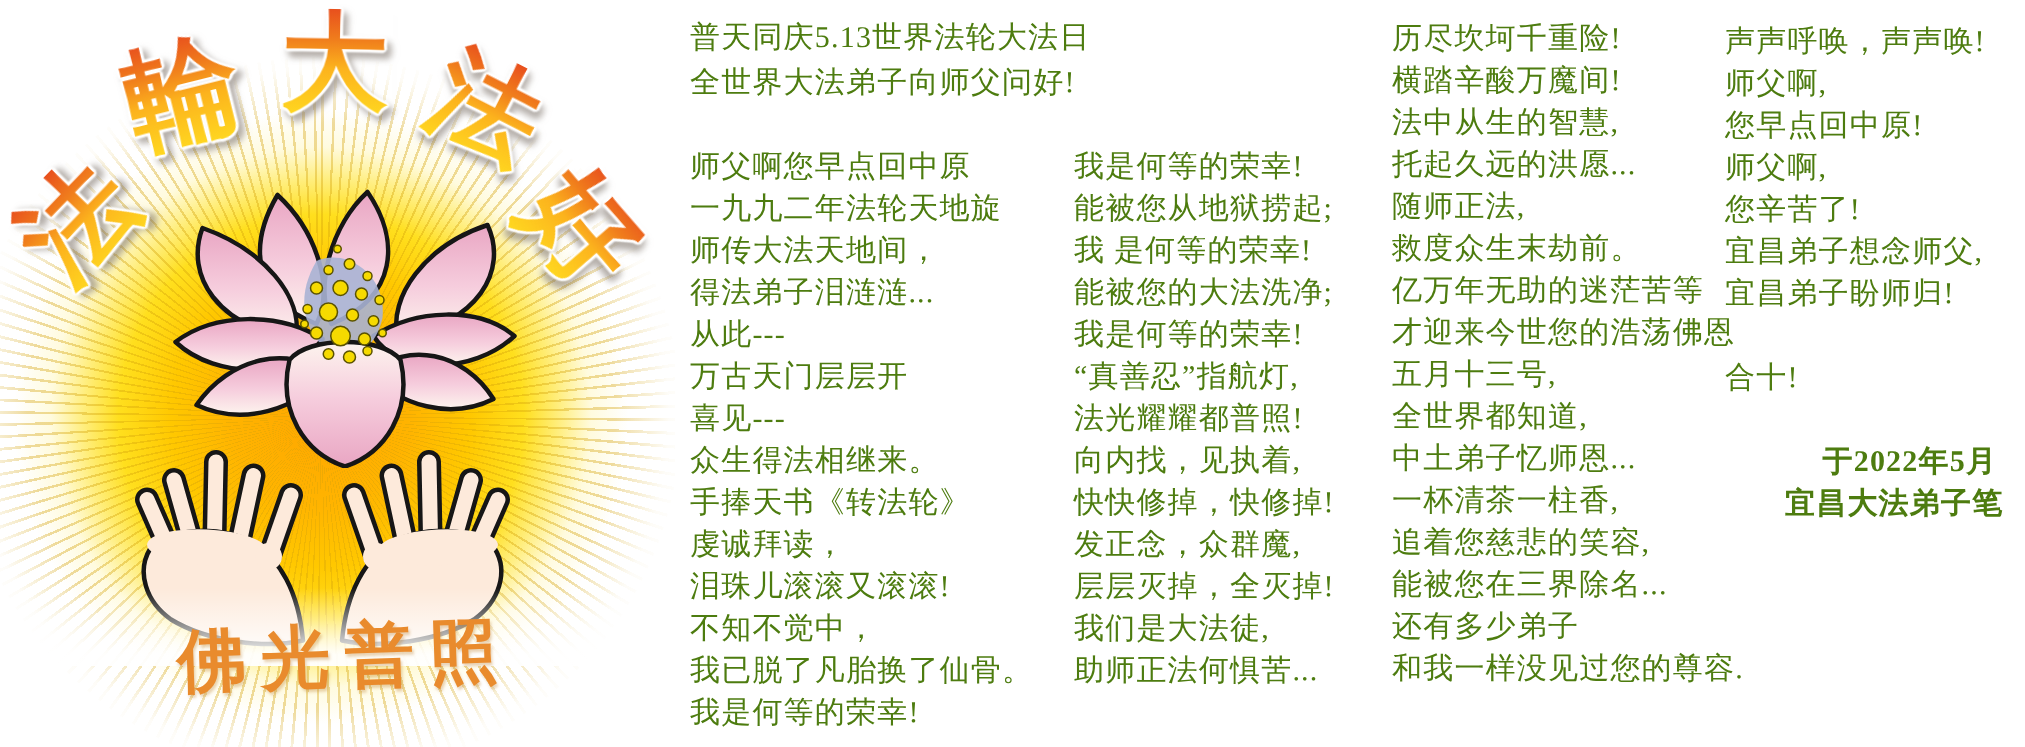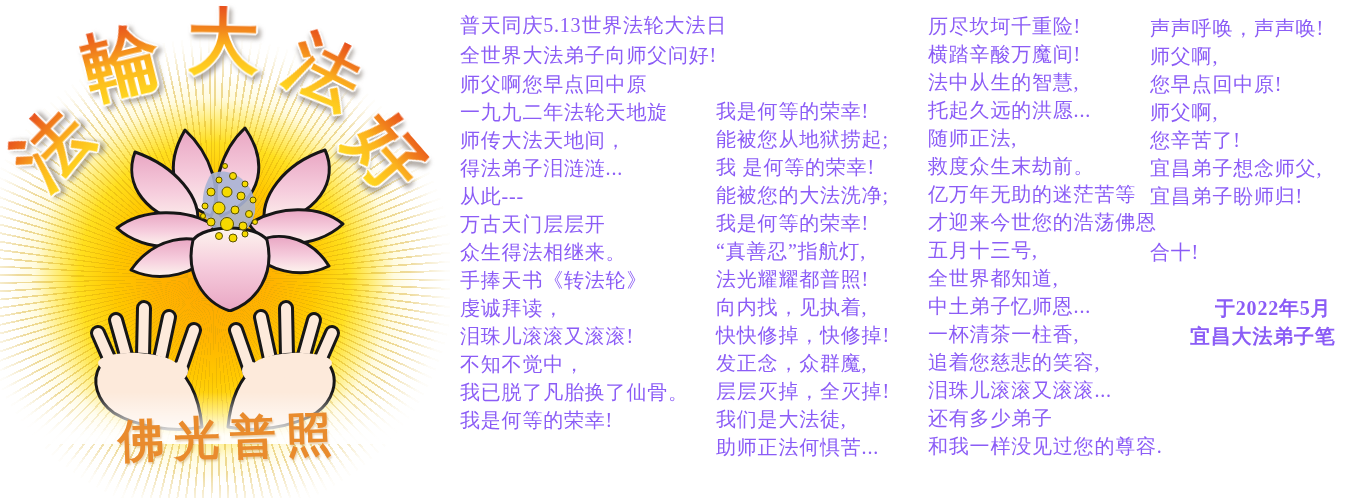--- a/index.html
+++ b/index.html
@@ -38,26 +38,26 @@
       -webkit-background-clip:text;background-clip:text;color:transparent;}
   }
   .c1{left:52px;top:148px;font-size:74px;transform:translate(-50%,-50%) rotate(-46deg);}
   .c2{left:122px;top:62px;font-size:76px;transform:translate(-50%,-50%) rotate(-14deg);}
   .c3{left:223px;top:42px;font-size:72px;transform:translate(-50%,-50%) rotate(1deg);}
   .c4{left:324px;top:72px;font-size:72px;transform:translate(-50%,-50%) rotate(27deg);}
   .c5{left:388px;top:152px;font-size:74px;transform:translate(-50%,-50%) rotate(49deg);}
 
   
   .text-area{position:absolute;left:450px;top:0;width:900px;height:498px;
-    font-size:20px;color:#8b5cf6;letter-spacing:0.8px;}
+    font-size:20px;color:#4d7c0f;letter-spacing:0.8px;}
   .col{position:absolute;white-space:nowrap;}
   .line{height:28px;line-height:28px;}
   .hdr .line{height:30px;line-height:30px;}
   .col1{left:10px;top:10px;}
-  .col1 .lines{}
+  .col1 .lines{margin-top:27px;}
   .col2{left:266px;top:97px;}
   .col3{left:478px;top:12px;}
   .col4{left:700px;top:14px;}
   .signature{margin-top:28px;}
   .signature .line{padding-left:40px;font-weight:bold;}
   .signature .line:first-child{padding-left:65px;}
 </style>
 </head>
 <body>
 
@@ -176,20 +176,21 @@
         <div class="line">普天同庆5.13世界法轮大法日</div>
         <div class="line">全世界大法弟子向师父问好!</div>
       </div>
       <div class="lines">
           <div class="line">师父啊您早点回中原</div>
           <div class="line">一九九二年法轮天地旋</div>
           <div class="line">师传大法天地间，</div>
           <div class="line">得法弟子泪涟涟...</div>
           <div class="line">从此---</div>
           <div class="line">万古天门层层开</div>
+          <div class="line">喜见---</div>
           <div class="line">众生得法相继来。</div>
           <div class="line">手捧天书《转法轮》</div>
           <div class="line">虔诚拜读，</div>
           <div class="line">泪珠儿滚滚又滚滚!</div>
           <div class="line">不知不觉中，</div>
           <div class="line">我已脱了凡胎换了仙骨。</div>
           <div class="line">我是何等的荣幸!</div>
         </div>
     </div>
 
@@ -219,21 +220,21 @@
           <div class="line">托起久远的洪愿...</div>
           <div class="line">随师正法,</div>
           <div class="line">救度众生末劫前。</div>
           <div class="line">亿万年无助的迷茫苦等</div>
           <div class="line">才迎来今世您的浩荡佛恩</div>
           <div class="line">五月十三号,</div>
           <div class="line">全世界都知道,</div>
           <div class="line">中土弟子忆师恩...</div>
           <div class="line">一杯清茶一柱香,</div>
           <div class="line">追着您慈悲的笑容,</div>
-          <div class="line">泪珠儿滚滚又滚滚...</div>
+          <div class="line">能被您在三界除名...</div>
           <div class="line">还有多少弟子</div>
           <div class="line">和我一样没见过您的尊容.</div>
         </div>
     </div>
 
     <div class="col col4">
       <div class="lines">
           <div class="line">声声呼唤，声声唤!</div>
           <div class="line">师父啊,</div>
           <div class="line">您早点回中原!</div>

